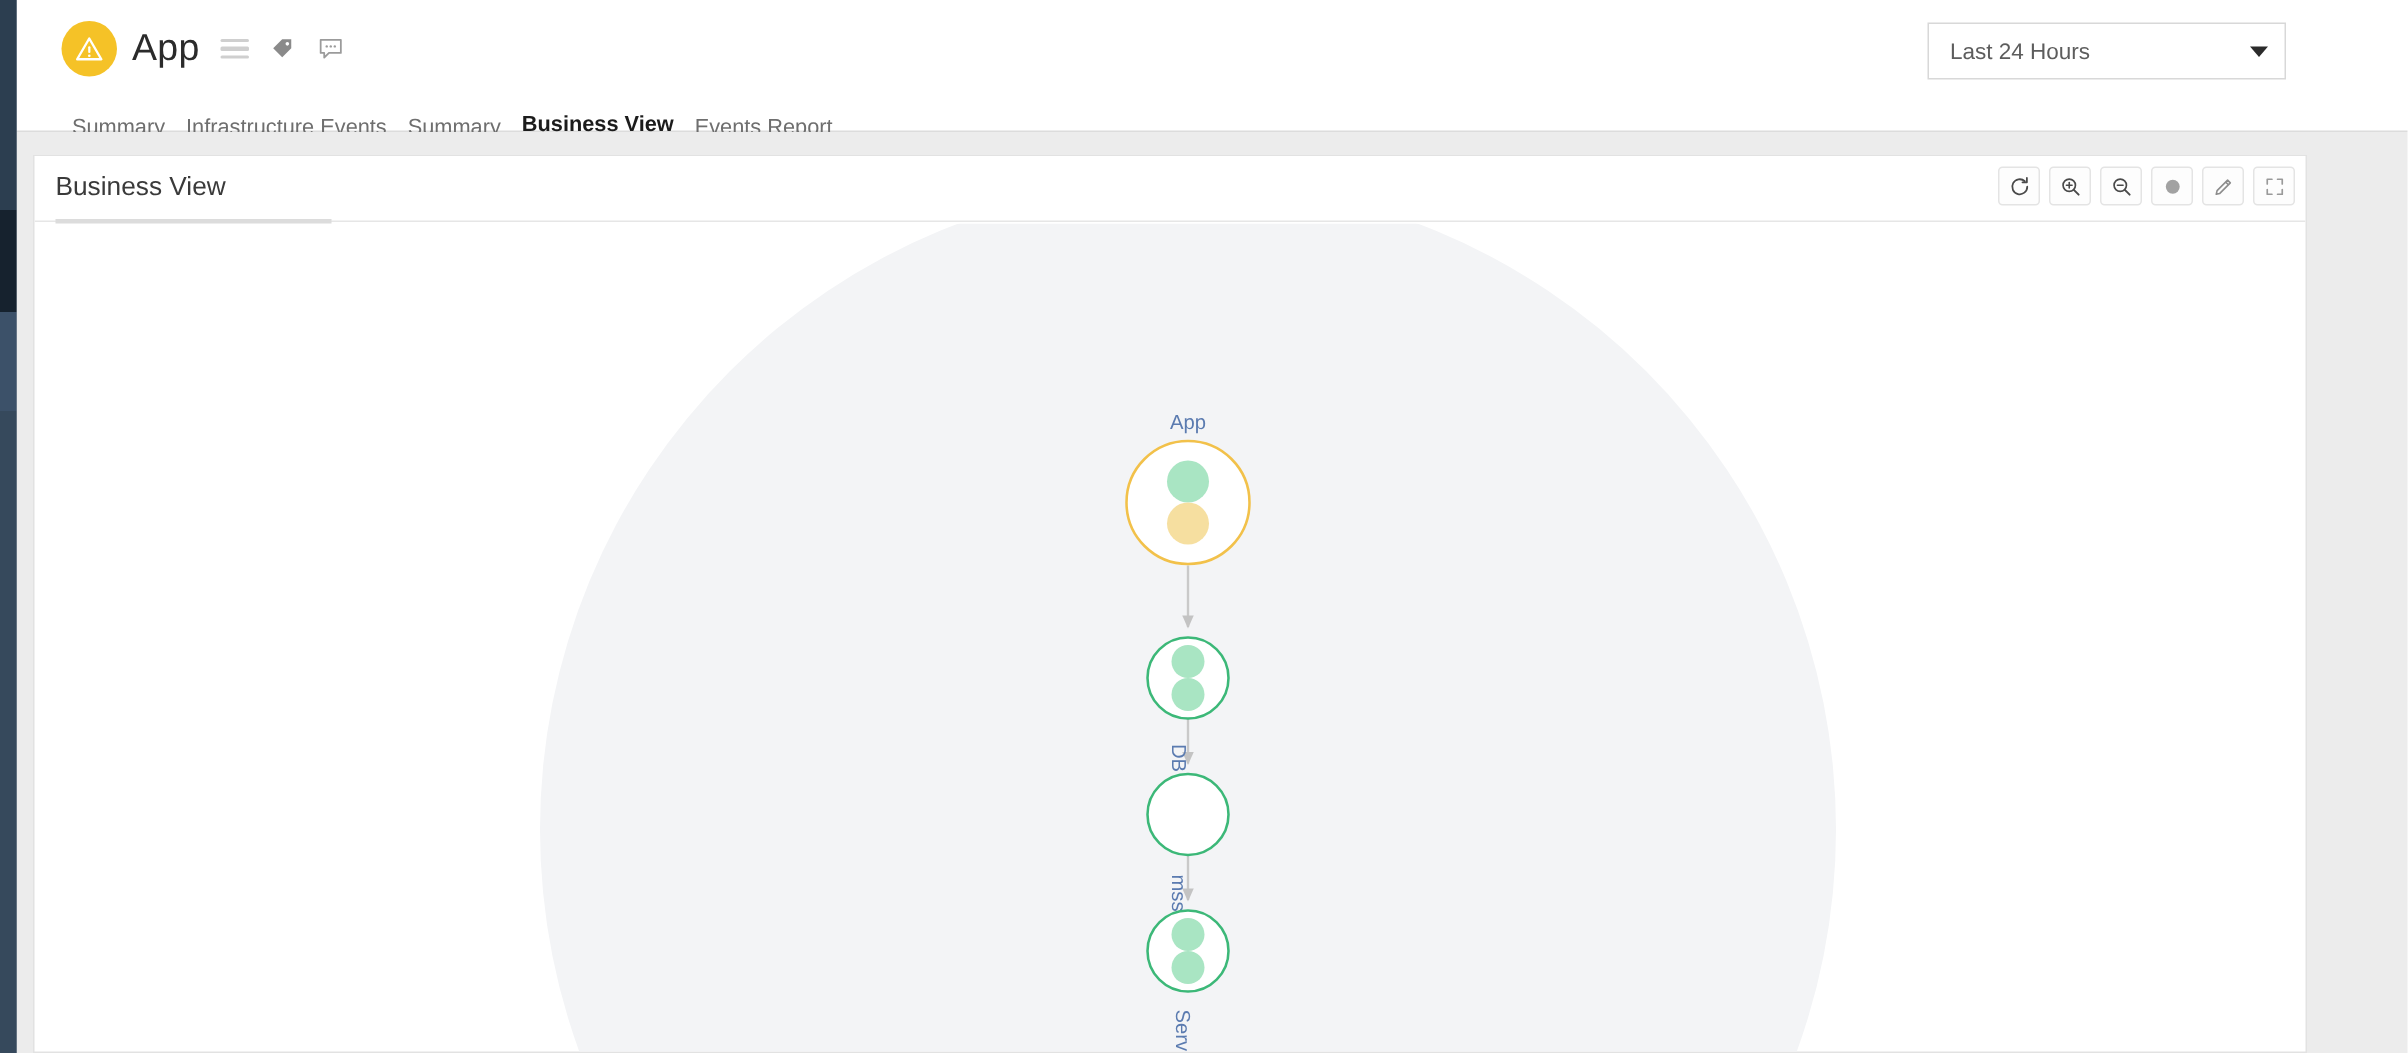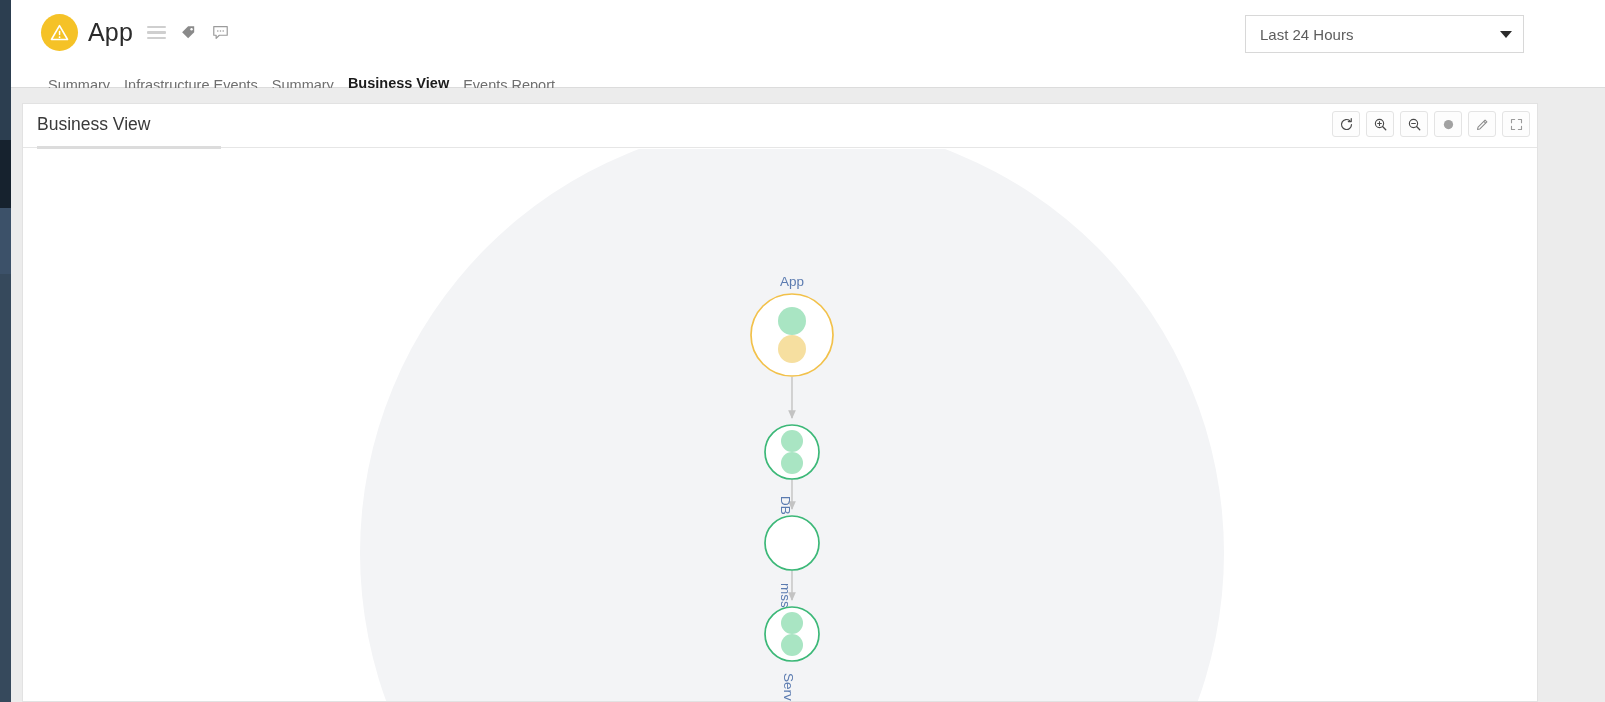--- a/index.html
+++ b/index.html
@@ -103,21 +103,21 @@
   .tab.active {
     color: #1c1c1c;
     font-weight: bold;
     border-bottom: 2.5px solid #9a9a9a;
   }
 
   
   #time-range {
     position: absolute;
     right: 81px; top: 15px;
-    width: 279px; height: 38px;
+    width: 239px; height: 38px;
     border: 1px solid #d8d8d8;
     background: #fff;
     display: flex;
     align-items: center;
     justify-content: space-between;
     padding: 0 11px 0 14px;
     cursor: pointer;
   }
   #time-range .label {
     font-size: 15px;

